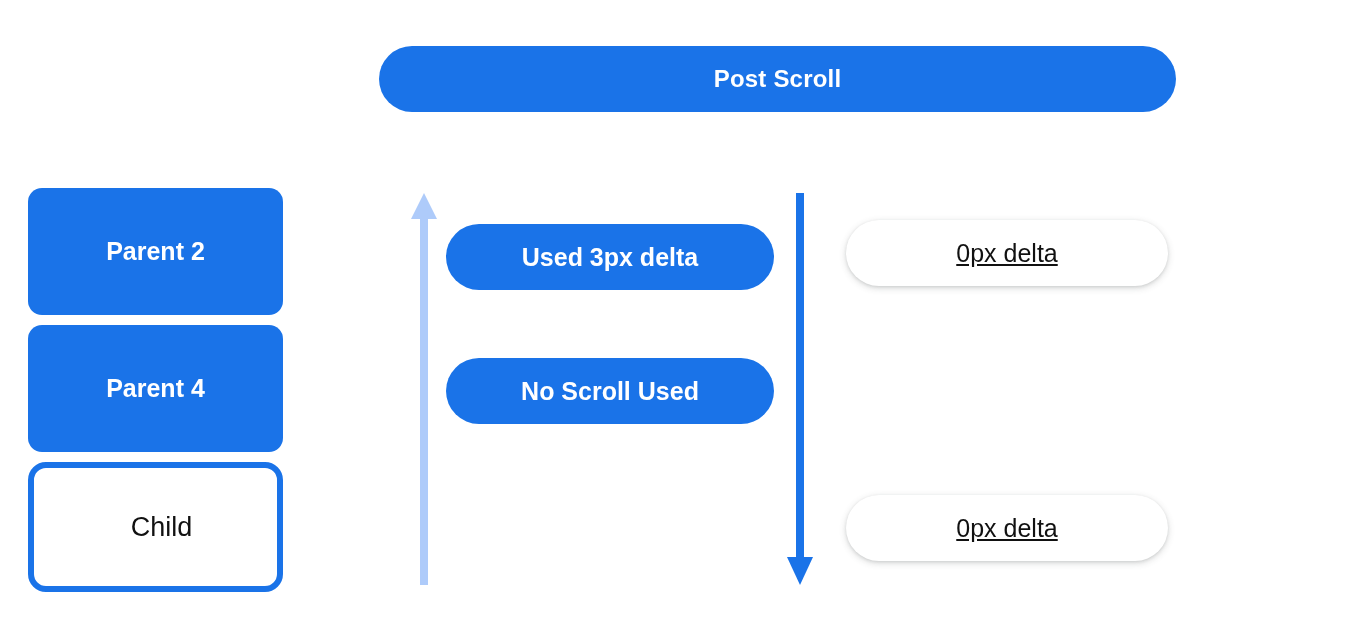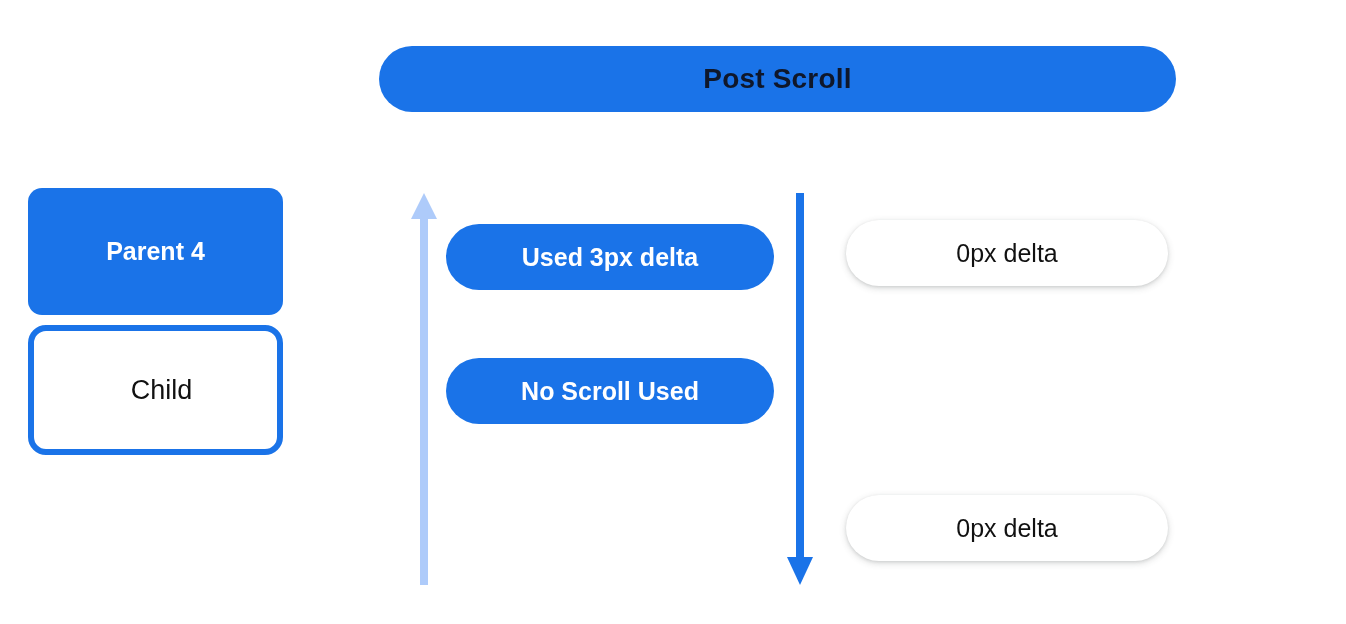--- a/index.html
+++ b/index.html
@@ -26,22 +26,22 @@
     top: 46px;
     width: 797px;
     height: 66px;
     background: #1a73e8;
     border-radius: 33px;
     display: flex;
     align-items: center;
     justify-content: center;
   }
   .header-bar .label {
-    color: #0f172a;
-    font-size: 28px;
+    color: #ffffff;
+    font-size: 24px;
     font-weight: bold;
     letter-spacing: 0.2px;
     line-height: 1;
   }
 
   
   .stack {
     position: absolute;
     left: 28px;
     top: 188px;
@@ -129,20 +129,21 @@
     background: #ffffff;
     border-radius: 34px;
     height: 66px;
     box-shadow: 0 2px 7px rgba(60,64,67,0.20), 0 1px 3px rgba(60,64,67,0.12);
   }
   .pill-white .label {
     color: #111111;
     font-size: 25px;
     font-weight: 500;
     line-height: 1;
+    text-decoration: underline;
   }
   .pill-delta-top {
     left: 846px;
     top: 220px;
     width: 322px;
   }
   .pill-delta-bottom {
     left: 846px;
     top: 495px;
     width: 322px;
@@ -151,20 +152,23 @@
 </head>
 <body>
 
 <div class="canvas">
 
   <div class="header-bar">
     <span class="label">Post Scroll</span>
   </div>
 
   <div class="stack">
+    <div class="stack-box filled">
+      <span class="label">Parent 2</span>
+    </div>
     <div class="stack-box filled">
       <span class="label">Parent 4</span>
     </div>
     <div class="stack-box outlined">
       <span class="label">Child</span>
     </div>
   </div>
 
   <div class="arrow arrow-up">
     <svg width="28" height="392" viewBox="0 0 28 392" xmlns="http://www.w3.org/2000/svg" aria-hidden="true">

